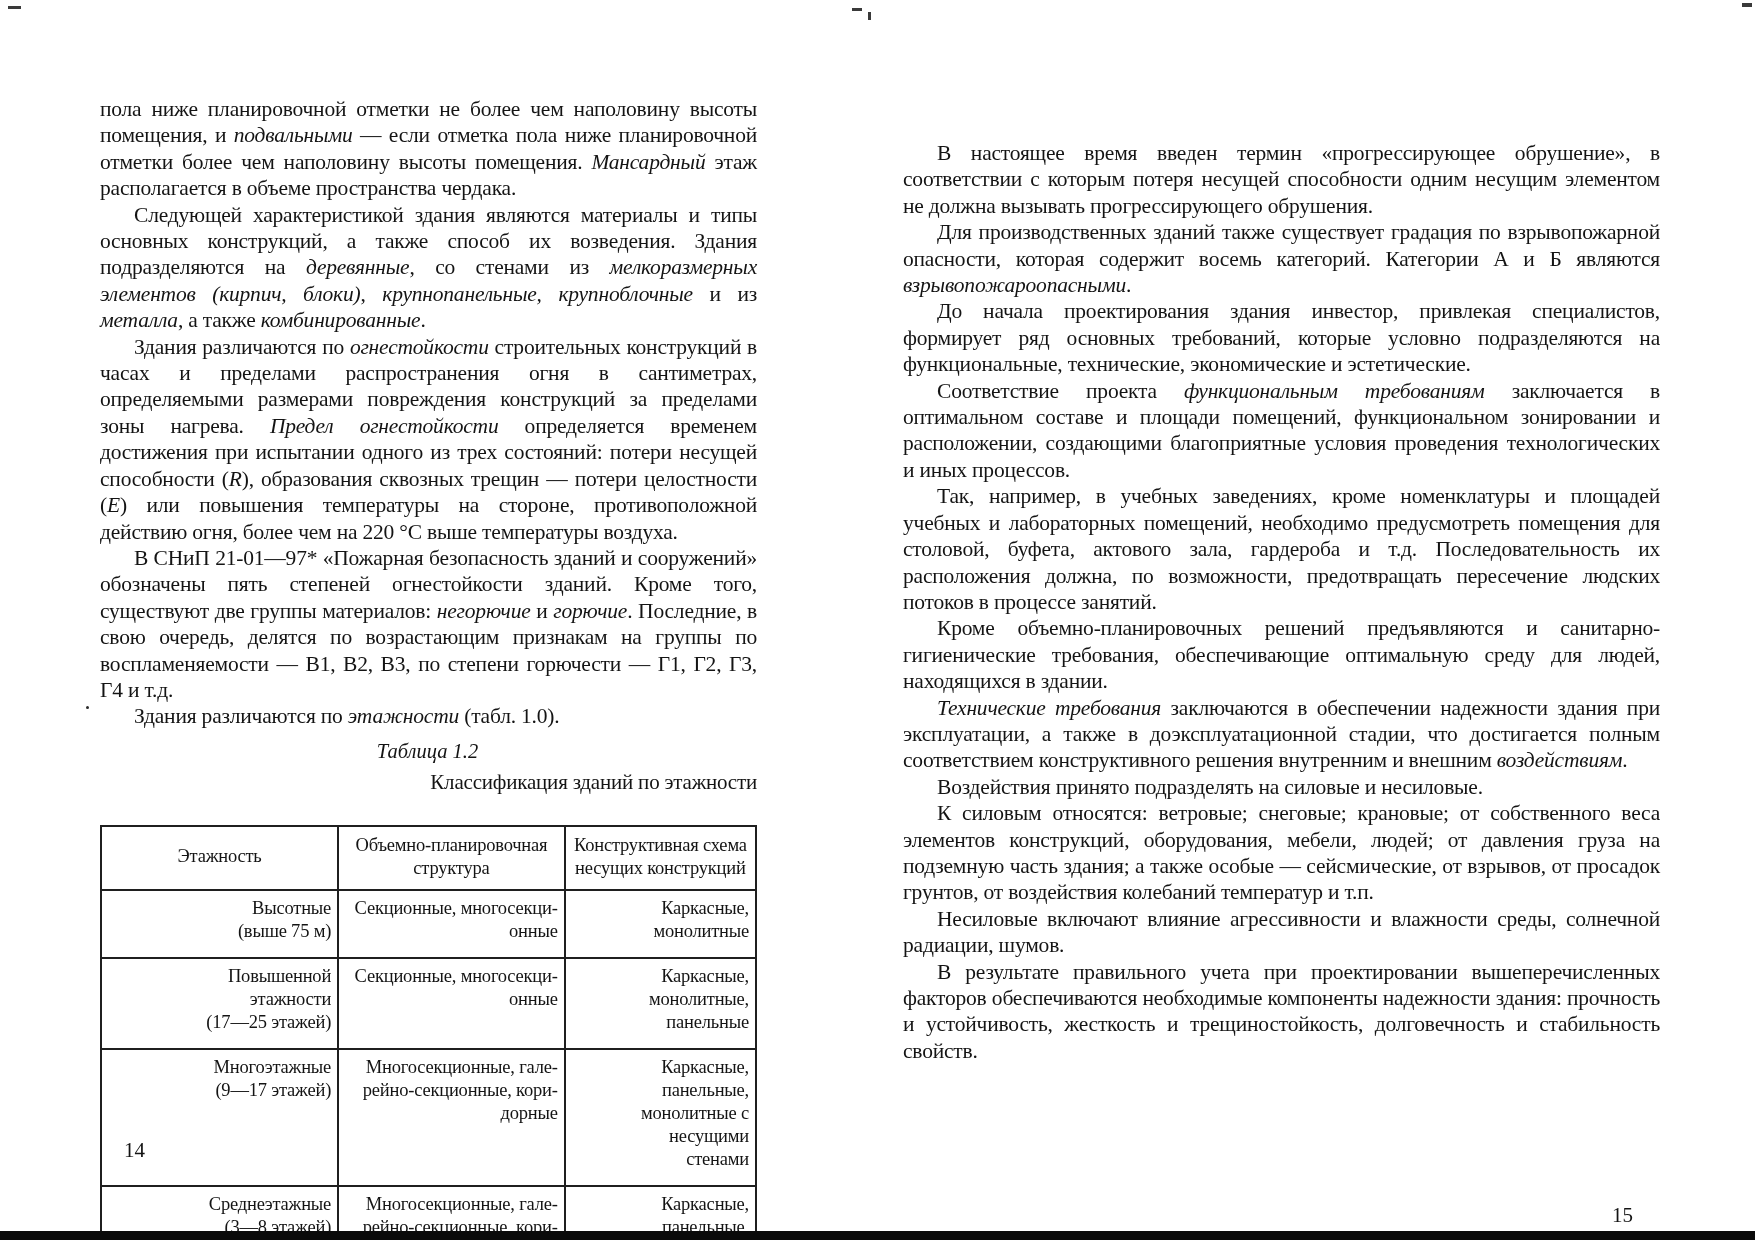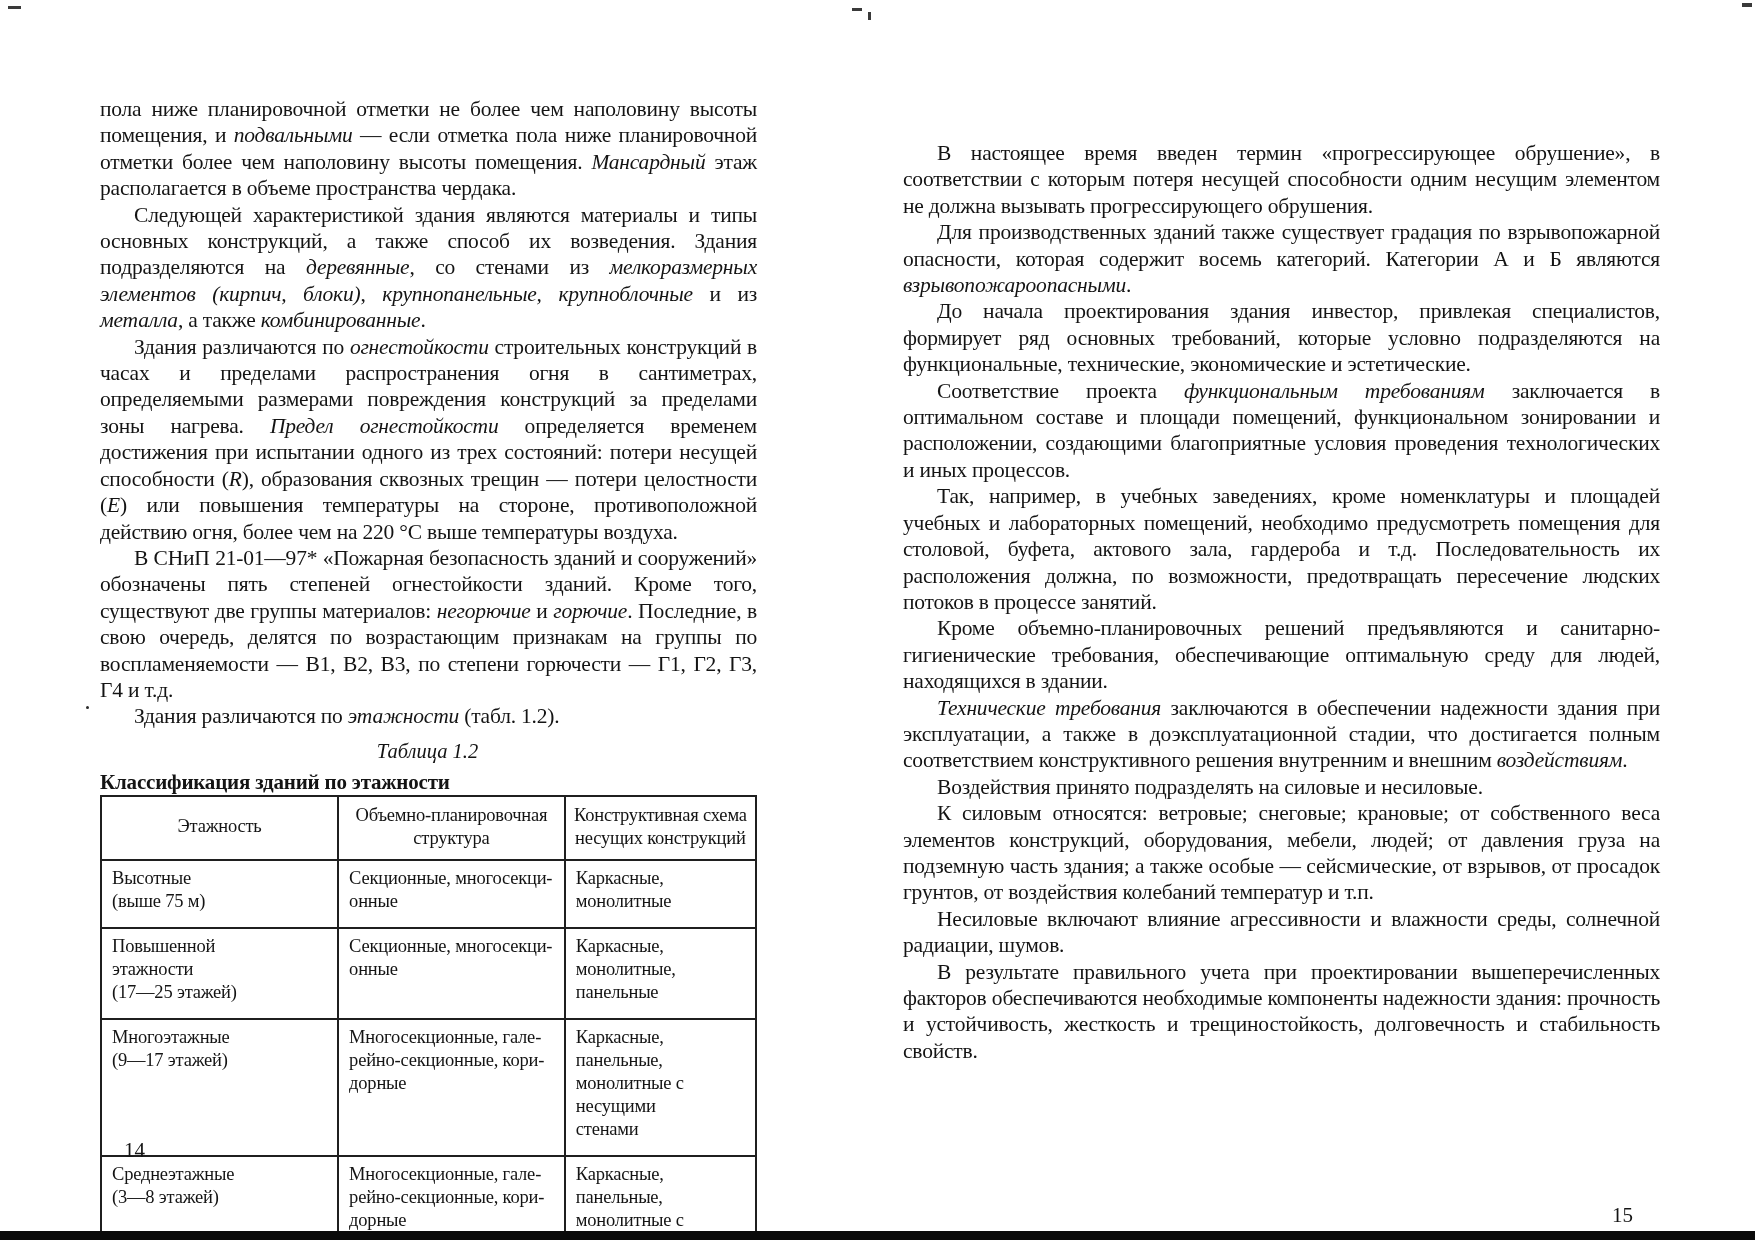--- a/index.html
+++ b/index.html
@@ -15,36 +15,36 @@
     margin:0;text-align:justify;
     font-size:21.5px;line-height:26.4px;letter-spacing:-0.2px;
   }
   p.para.indent{text-indent:34px;}
   .it{font-style:italic;}
   .table-caption{
     text-align:center;font-style:italic;font-size:20.5px;
     margin:10px 2px 0 0;
   }
   .table-title{
-    text-align:left;font-weight:bold;font-size:21px;
-    margin:7px 0 0 0;letter-spacing:-0.2px;
+    text-align:right;font-weight:normal;font-size:21px;
+    margin:7px 0 30px 0;letter-spacing:-0.2px;
   }
   table.cls{
     width:100%;border-collapse:collapse;table-layout:fixed;
     font-size:18.5px;line-height:23px;letter-spacing:-0.2px;
   }
   table.cls th,table.cls td{
     border:2px solid #1f1f1f;white-space:pre-line;overflow:hidden;
   }
   table.cls th{
     font-weight:normal;text-align:center;vertical-align:middle;
     padding:7px 4px 9px 4px;
   }
   table.cls td{
-    text-align:left;vertical-align:top;
+    text-align:right;vertical-align:top;
     padding:6px 6px 14px 10px;
   }
   col.c1{width:36.2%;}col.c2{width:34.6%;}col.c3{width:29.2%;}
   .page-number{
     position:absolute;font-size:21px;color:#141414;
   }
   .pn-left{left:124px;top:1138px;}
   .pn-right{left:1612px;top:1203px;}
   .scan-bar{
     position:absolute;left:0;bottom:0;width:1755px;height:9px;
@@ -59,21 +59,21 @@
 </style>
 </head>
 <body>
 
 <div class="page page-left">
   <div>
       <p class="para"><span>пола ниже планировочной отметки не более чем наполовину высоты помещения, и </span><span class="it">подвальными</span><span> — если отметка пола ниже планировочной отметки более чем наполовину высоты помещения. </span><span class="it">Мансардный</span><span> этаж располагается в объеме пространства чердака.</span></p>
       <p class="para indent"><span>Следующей характеристикой здания являются материалы и типы основных конструкций, а также способ их возведения. Здания подразделяются на </span><span class="it">деревянные</span><span>, со стенами из </span><span class="it">мелкоразмерных элементов (кирпич, блоки)</span><span>, </span><span class="it">крупнопанельные, крупноблочные</span><span> и из </span><span class="it">металла</span><span>, а также </span><span class="it">комбинированные</span><span>.</span></p>
       <p class="para indent"><span>Здания различаются по </span><span class="it">огнестойкости</span><span> строительных конструкций в часах и пределами распространения огня в сантиметрах, определяемыми размерами повреждения конструкций за пределами зоны нагрева. </span><span class="it">Предел огнестойкости</span><span> определяется временем достижения при испытании одного из трех состояний: потери несущей способности (</span><span class="it">R</span><span>), образования сквозных трещин — потери целостности (</span><span class="it">E</span><span>) или повышения температуры на стороне, противоположной действию огня, более чем на 220 °С выше температуры воздуха.</span></p>
       <p class="para indent"><span>В СНиП 21-01—97* «Пожарная безопасность зданий и сооружений» обозначены пять степеней огнестойкости зданий. Кроме того, существуют две группы материалов: </span><span class="it">негорючие</span><span> и </span><span class="it">горючие</span><span>. Последние, в свою очередь, делятся по возрастающим признакам на группы по воспламеняемости — В1, В2, В3, по степени горючести — Г1, Г2, Г3, Г4 и т.д.</span></p>
-      <p class="para indent"><span>Здания различаются по </span><span class="it">этажности</span><span> (табл. 1.2).</span></p>
+      <p class="para indent"><span>Здания различаются по </span><span class="it">этажности</span><span> (табл. 1.0).</span></p>
     </div>
 
   <div class="table-caption">Таблица 1.2</div>
 
   <div class="table-title">Классификация зданий по этажности</div>
 
   <table class="cls">
     <colgroup>
       <col class="c1">
         <col class="c2">

